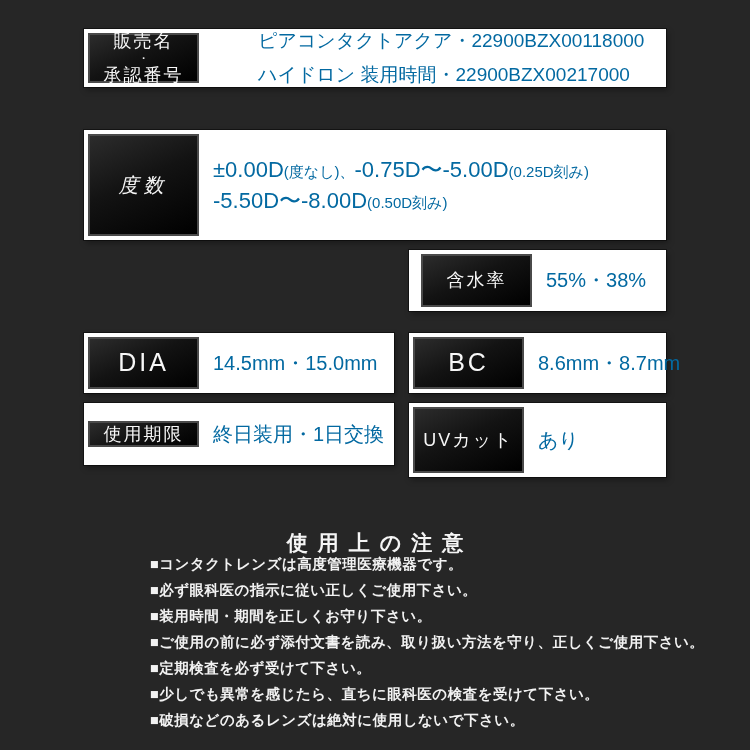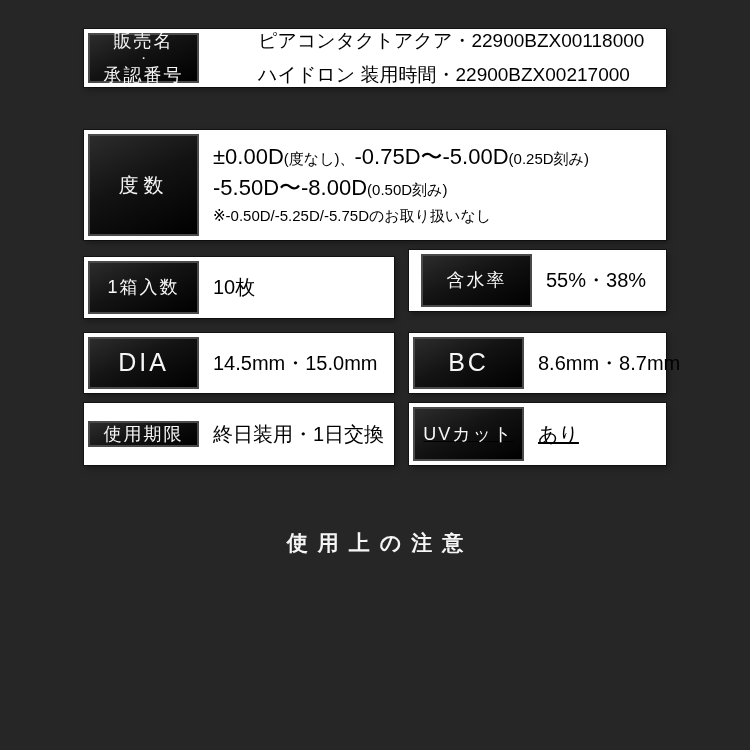--- a/index.html
+++ b/index.html
@@ -19,27 +19,27 @@
   
   .plate{
     flex:0 0 111px;width:111px;box-sizing:border-box;
     background:linear-gradient(155deg,#2c2c2c 0%,#131313 45%,#000000 100%);
     border:2px solid #4a4a4a;
     color:#f7f7f7;
     display:flex;flex-direction:column;align-items:center;justify-content:center;
     text-align:center;
   }
   .plate .lbl{font-size:18px;letter-spacing:2px;line-height:1.25;white-space:nowrap;}
-  .plate .lbl-lg{font-size:20px;letter-spacing:5px;}
+  .plate .lbl-lg{font-size:20px;letter-spacing:5px;font-style:italic;}
   .plate .lbl-latin{font-size:25px;letter-spacing:3px;}
   .plate .dot{font-size:11px;line-height:1;}
   
   .value{
     flex:1;display:flex;flex-direction:column;justify-content:center;
-    padding-left:14px;color:#000000;
+    padding-left:14px;color:#0369a1;
   }
   .v-line{font-size:19px;line-height:1.8;white-space:nowrap;}
   .v-single{font-size:20px;white-space:nowrap;}
   .power-line{font-size:22px;line-height:1.42;white-space:nowrap;}
   .power-line .sm{font-size:15px;}
   .power-note{font-size:15px;line-height:1.7;white-space:nowrap;}
   
   .caution-title{
     position:absolute;left:0;top:512px;width:100%;
     text-align:center;color:#f5f5f5;font-size:21px;
@@ -74,32 +74,23 @@
     <div class="plate">
       <span class="lbl lbl-lg">度数</span>
     </div>
     <div class="value">
       <div class="power-line">
         <span>±0.00D</span><span class="sm">(度なし)、</span><span>-0.75D〜-5.00D</span><span class="sm">(0.25D刻み)</span>
       </div>
       <div class="power-line">
         <span>-5.50D〜-8.00D</span><span class="sm">(0.50D刻み)</span>
       </div>
-      <div class="power-note">※-0.50D/-5.25D/-5.75Dのお取り扱いなし</div>
     </div>
   </section>
 
-  <section class="row row-half-l" style="top:257px;height:61px;">
-    <div class="plate">
-      <span class="lbl">1箱入数</span>
-    </div>
-    <div class="value">
-      <span class="v-single">10枚</span>
-    </div>
-  </section>
 
   <section class="row row-half-r" style="top:250px;height:61px;padding-left:12px;">
     <div class="plate">
       <span class="lbl">含水率</span>
     </div>
     <div class="value">
       <span class="v-single">55%・38%</span>
     </div>
   </section>
 
@@ -123,25 +114,34 @@
 
   <section class="row row-half-l" style="top:403px;height:62px;align-items:center;">
     <div class="plate">
       <span class="lbl">使用期限</span>
     </div>
     <div class="value">
       <span class="v-single">終日装用・1日交換</span>
     </div>
   </section>
 
-  <section class="row row-half-r" style="top:403px;height:62px;text-decoration:underline;">
+  <section class="row row-half-r" style="top:403px;height:74px;">
     <div class="plate">
       <span class="lbl">UVカット</span>
     </div>
     <div class="value">
       <span class="v-single">あり</span>
     </div>
   </section>
 
   <h2 class="caution-title">使用上の注意</h2>
 
+  <ul class="caution-list">
+    <li>■コンタクトレンズは高度管理医療機器です。</li>
+    <li>■必ず眼科医の指示に従い正しくご使用下さい。</li>
+    <li>■装用時間・期間を正しくお守り下さい。</li>
+    <li>■ご使用の前に必ず添付文書を読み、取り扱い方法を守り、正しくご使用下さい。</li>
+    <li>■定期検査を必ず受けて下さい。</li>
+    <li>■少しでも異常を感じたら、直ちに眼科医の検査を受けて下さい。</li>
+    <li>■破損などのあるレンズは絶対に使用しないで下さい。</li>
+  </ul>
 
 </div>
 
 </body></html>

